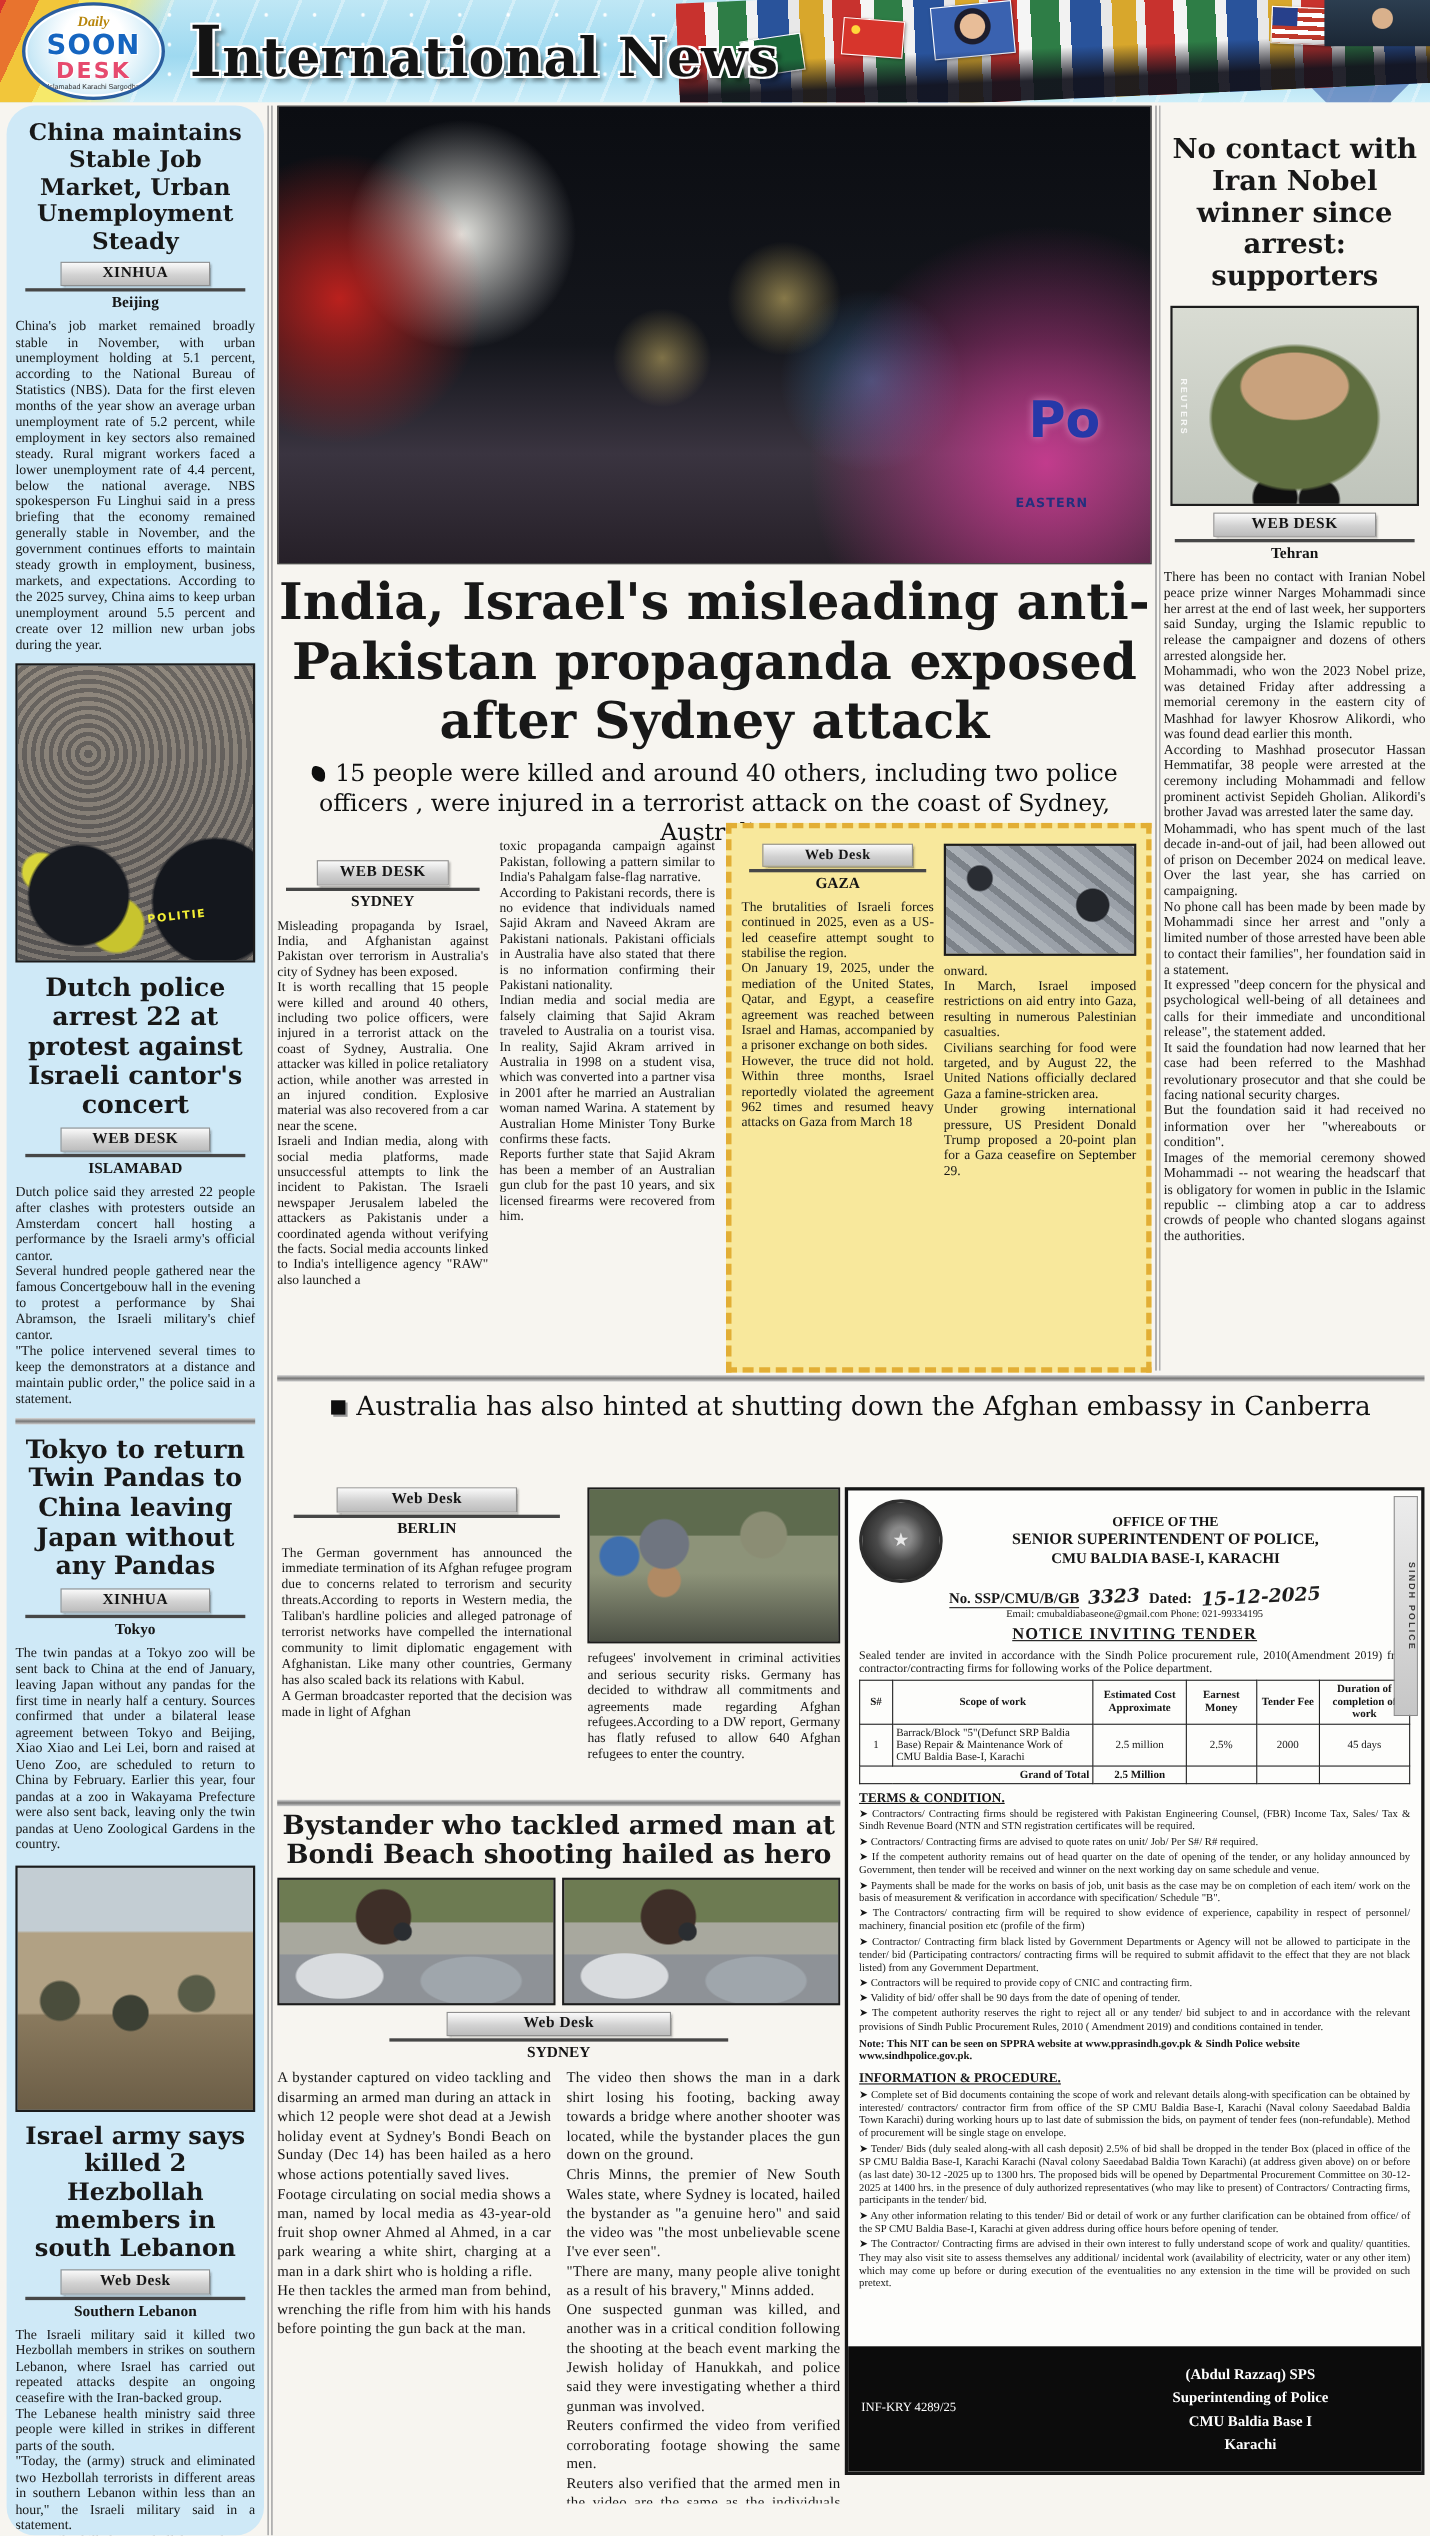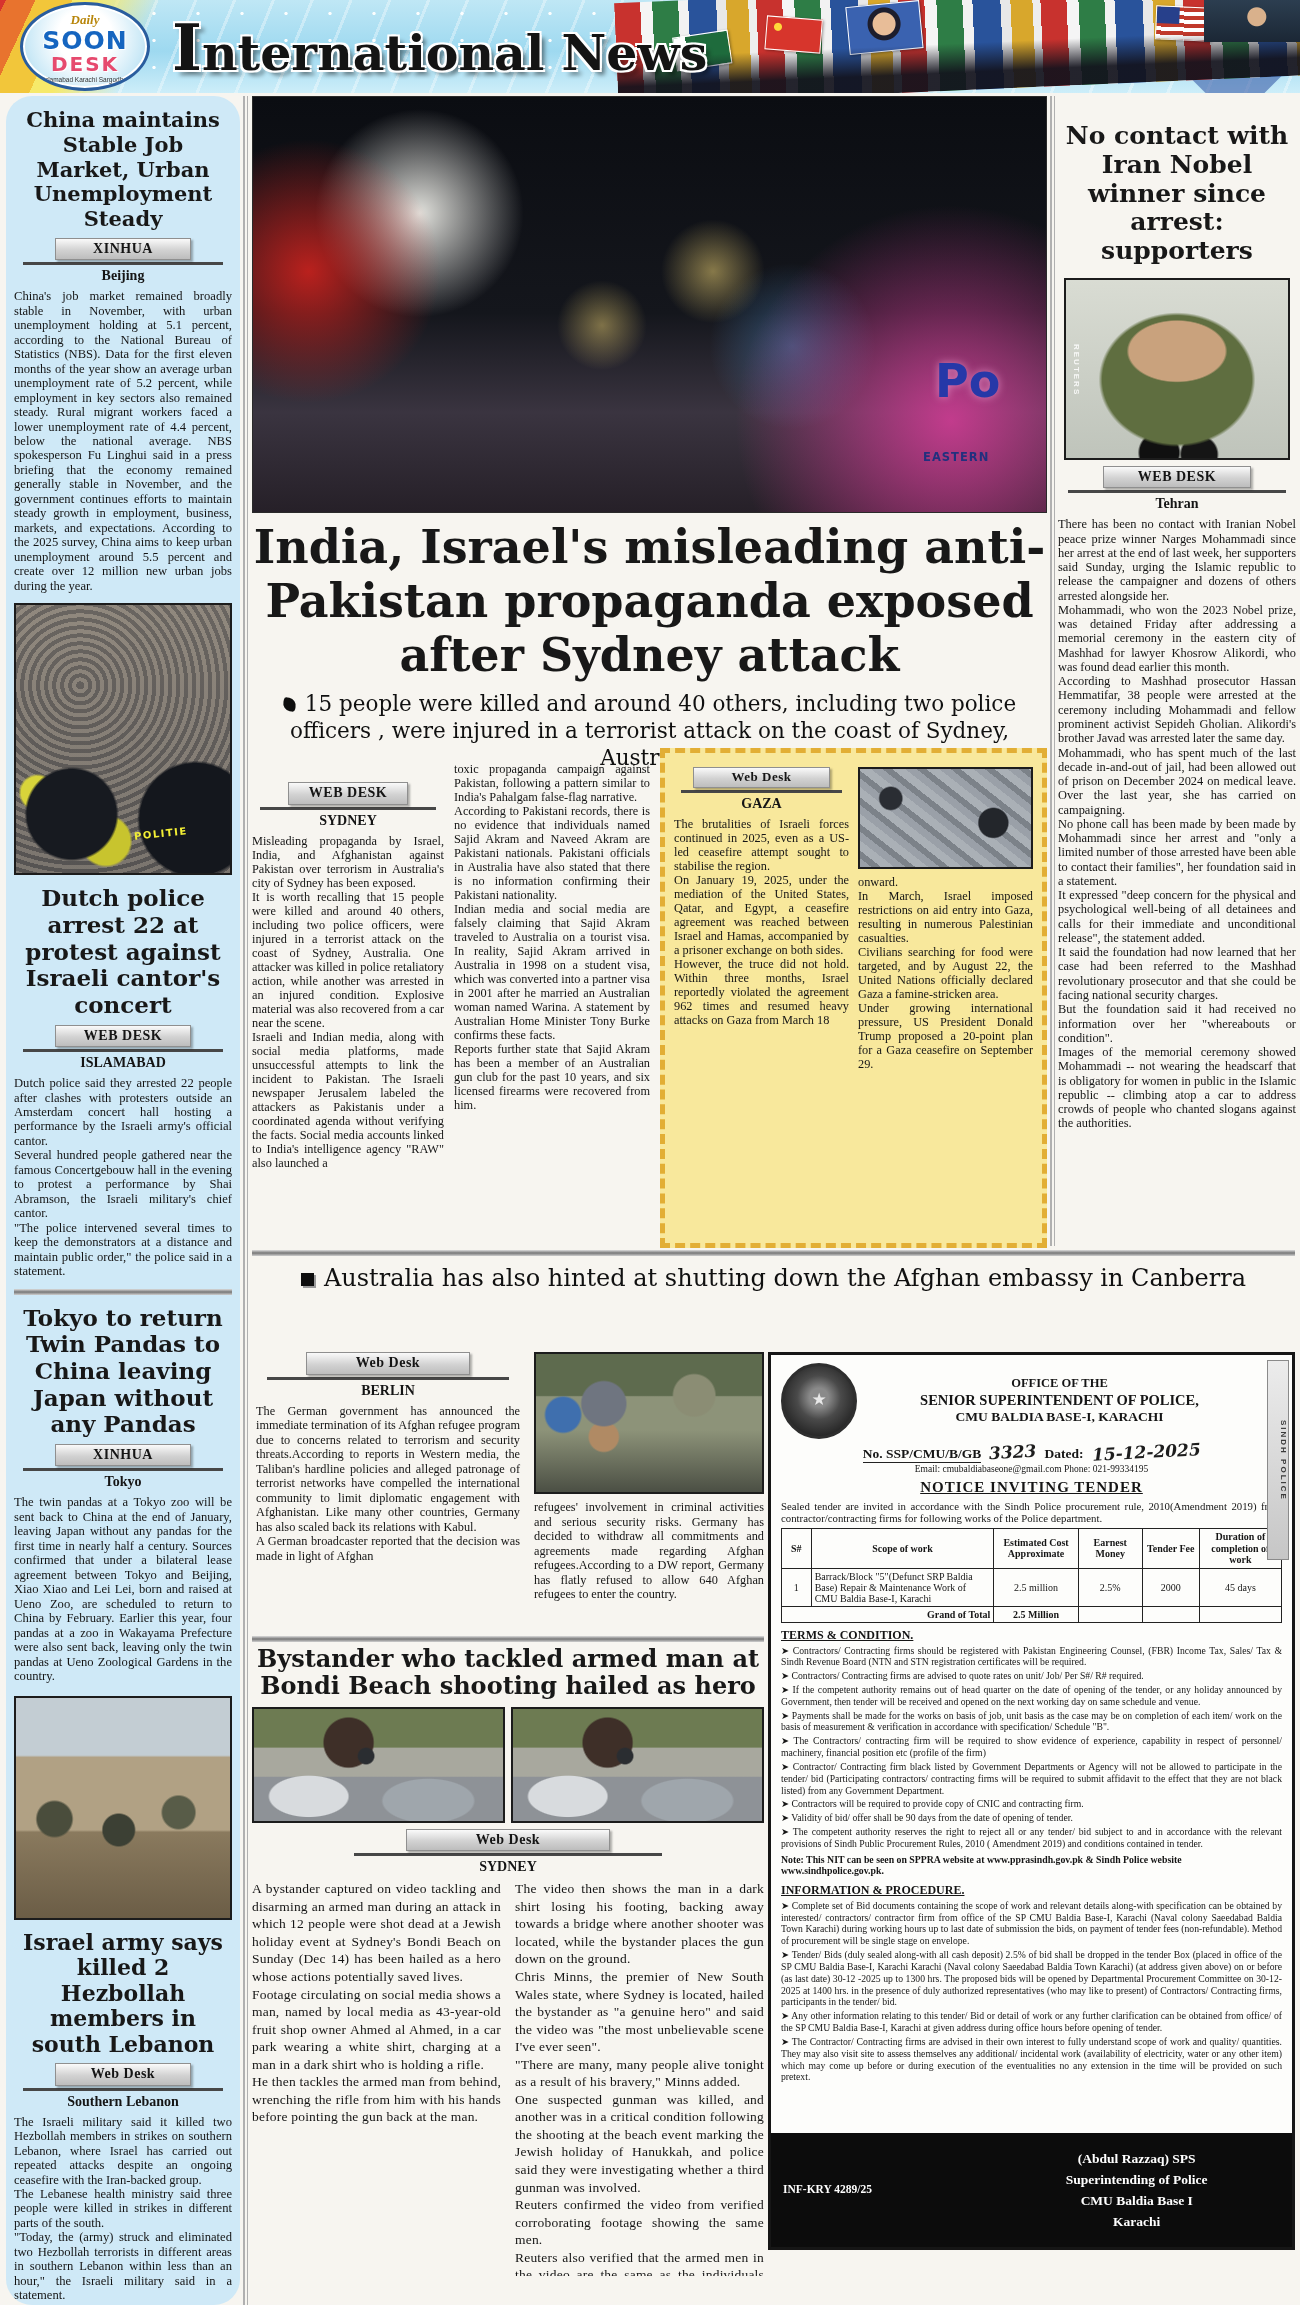--- a/index.html
+++ b/index.html
@@ -193,21 +193,21 @@
   .t-intro { font-size:10.8px; text-align:justify; margin:2px 0 4px; }
   .t-table { width:100%; border-collapse:collapse; font-size:10px; text-align:center; }
   .t-table th, .t-table td { border:1px solid #222; padding:2px 3px; vertical-align:middle; }
   .t-table th { font-weight:bold; line-height:1.15; }
   .t-grand { font-weight:bold; }
   .t-sec-title { font-weight:bold; font-size:12px; text-decoration:underline; margin:5px 0 2px; }
   .t-list div { font-size:9.7px; line-height:1.22; text-align:justify; margin-bottom:2px; }
   .t-note { font-size:9.8px; font-weight:bold; margin:2px 0; }
   .t-sign { margin:6px -10px 0; background:#0c0c0c; color:#fff; position:relative;
             padding:16px 10px 14px; margin-top:auto; }
-  .t-inf { position:absolute; left:12px; top:50px; font-weight:bold; font-size:11.5px; }
+  .t-inf { position:absolute; left:12px; top:50px; font-weight:normal; font-size:11.5px; }
   .t-sign-lines { margin-left:42%; text-align:center; font-weight:bold; font-size:13.5px; line-height:1.55; }
 </style>
 </head>
 <body>
 
 <header id="masthead">
   <div class="mh-streaks"></div>
   <div class="mh-dots"></div>
   <div class="mh-ribbon"></div>
   <div class="mh-diamond d1"></div>
@@ -459,21 +459,21 @@
         <td></td>
         <td></td>
       </tr>
     </tbody>
   </table>
 
   <div class="t-sec-title">TERMS &amp; CONDITION.</div>
   <div class="t-list">
       <div>➤ Contractors/ Contracting firms should be registered with Pakistan Engineering Counsel, (FBR) Income Tax, Sales/ Tax &amp; Sindh Revenue Board (NTN and STN registration certificates will be required.</div>
       <div>➤ Contractors/ Contracting firms are advised to quote rates on unit/ Job/ Per S#/ R# required.</div>
-      <div>➤ If the competent authority remains out of head quarter on the date of opening of the tender, or any holiday announced by Government, then tender will be received and opened on the next working day on same schedule and venue.</div>
+      <div>➤ If the competent authority remains out of head quarter on the date of opening of the tender, or any holiday announced by Government, then tender will be received and winner on the next working day on same schedule and venue.</div>
       <div>➤ Payments shall be made for the works on basis of job, unit basis as the case may be on completion of each item/ work on the basis of measurement &amp; verification in accordance with specification/ Schedule "B".</div>
       <div>➤ The Contractors/ contracting firm will be required to show evidence of experience, capability in respect of personnel/ machinery, financial position etc (profile of the firm)</div>
       <div>➤ Contractor/ Contracting firm black listed by Government Departments or Agency will not be allowed to participate in the tender/ bid (Participating contractors/ contracting firms will be required to submit affidavit to the effect that they are not black listed) from any Government Department.</div>
       <div>➤ Contractors will be required to provide copy of CNIC and contracting firm.</div>
       <div>➤ Validity of bid/ offer shall be 90 days from the date of opening of tender.</div>
       <div>➤ The competent authority reserves the right to reject all or any tender/ bid subject to and in accordance with the relevant provisions of Sindh Public Procurement Rules, 2010 ( Amendment 2019) and conditions contained in tender.</div>
     </div>
   <div class="t-note">Note: This NIT can be seen on SPPRA website at www.pprasindh.gov.pk &amp; Sindh Police website www.sindhpolice.gov.pk.</div>
   <div class="t-sec-title">INFORMATION &amp; PROCEDURE.</div>
   <div class="t-list">

